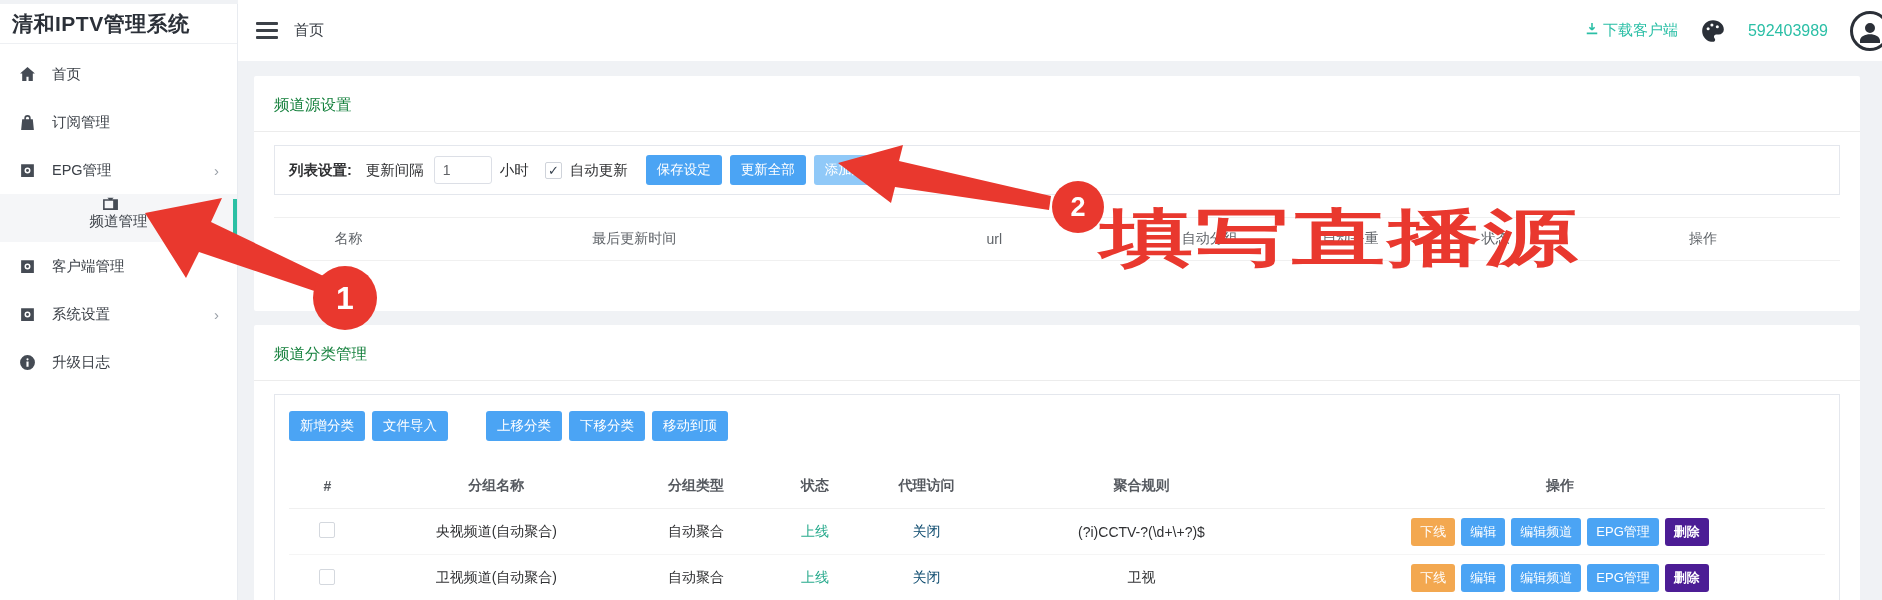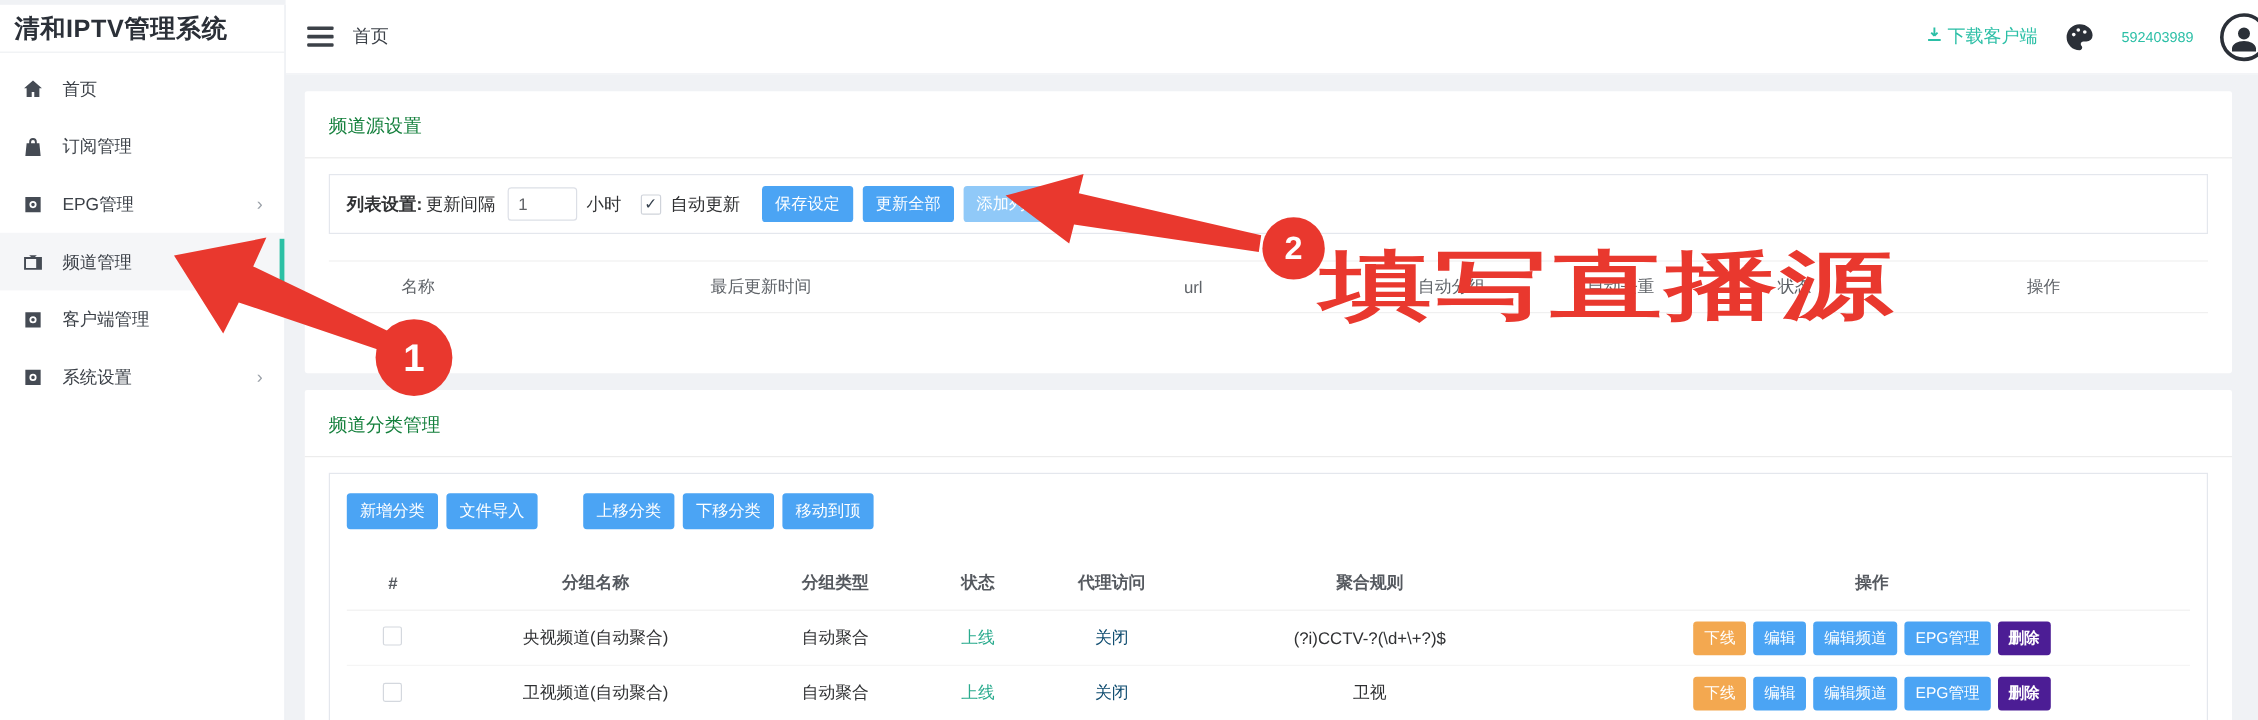--- a/index.html
+++ b/index.html
@@ -18,58 +18,58 @@
     font-size:21px; font-weight:700; color:#2b3038; letter-spacing:0.5px;
     border-bottom:1px solid #eef0f3; white-space:nowrap;
   }
   .menu { padding-top:6px; }
   .menu-item {
     height:48px; display:flex; align-items:center; padding:0 18px;
     color:#3c4148; cursor:pointer; position:relative; font-size:14.5px;
   }
   .menu-item .mi-icon { width:18px; height:18px; margin-right:16px; flex:0 0 18px; display:flex; align-items:center; justify-content:center; }
   .menu-item .mi-icon svg { width:17px; height:17px; fill:#454b54; }
-  .menu-item.active { background:#f5f6f8; }
+  .menu-item.active { background:#f5f6f8;flex-direction:column; }
   .menu-item.active::after {
     content:""; position:absolute; right:0; top:5px; bottom:5px; width:4px; background:#2cc0a4;
   }
   .menu-item .chev { margin-left:auto; color:#9aa0a8; font-size:15px; }
   
   .topbar {
     position:absolute; left:238px; top:0; right:0; height:62px; background:#fff;
     display:flex; align-items:center; padding:0 18px; border-bottom:1px solid #f0f2f5;
     z-index:4;
   }
   .hamburger { width:22px; cursor:pointer; margin-right:16px; }
   .hamburger div { height:3px; background:#3c4148; margin:4px 0; border-radius:1px; }
   .breadcrumb { font-size:15px; color:#3c4148; cursor:pointer; }
   .topbar-right { margin-left:auto; display:flex; align-items:center; gap:22px; }
   .download-link { color:#2bbfa6; font-size:15px; display:flex; align-items:center; gap:4px; cursor:pointer;justify-content:space-between; }
   .download-link svg { width:14px; height:14px; fill:#2bbfa6; }
   .palette-btn { width:26px; height:26px; cursor:pointer; }
   .palette-btn svg { width:26px; height:26px; }
-  .user-id { color:#2bbfa6; font-size:12px; cursor:pointer; }
+  .user-id { color:#2bbfa6; font-size:16px; cursor:pointer; }
   .avatar {
     width:40px; height:40px; border-radius:50%; border:3px solid #2b3038;
     margin-right:-26px; flex:0 0 40px; display:flex; align-items:flex-end; justify-content:center;
     overflow:hidden; background:#fff; cursor:pointer;
   }
   .avatar svg { width:30px; height:30px; fill:#2b3038; }
   
   .main { position:absolute; left:238px; top:62px; right:0; bottom:0; }
   .card {
     background:#fff; margin:14px 22px 0 16px; padding:0 20px;
     border-radius:2px;
   }
   .card-title { font-size:15.5px; color:#15803d; padding:19px 0 15px 0; }
   .card-divider { border-bottom:1px solid #ececec; margin:0 -20px; }
   .inner-box { border:1px solid #e4e7ed; margin-top:13px; padding:8px 14px; }
   
   .settings-row { display:flex; align-items:center; height:32px; font-size:14.5px; color:#303133; }
-  .settings-label { font-weight:700; margin-right:3px; }
+  .settings-label { font-weight:700; margin-right:14px; }
   .settings-text { margin-right:10px; color:#303133; }
   .interval-input {
     width:58px; height:28px; border:1px solid #dcdfe6; border-radius:3px;
     padding:0 8px; color:#606266; font-size:14px; margin-right:8px;
     font-family:"Liberation Sans",sans-serif;
   }
   .checkbox {
     width:17px; height:17px; border:1px solid #cfd3da; border-radius:2px; background:#fff;
     display:inline-flex; align-items:center; justify-content:center;
     font-size:13px; color:#35404d; font-weight:700; margin:0 8px 0 6px; cursor:pointer;
@@ -174,20 +174,28 @@
     <div class="menu-item">
       <span class="mi-icon">
         <svg viewBox="0 0 16 16">
             <path d="M2 2h12v12H2V2zm6 3.2A2.8 2.8 0 1 0 8 10.8 2.8 2.8 0 0 0 8 5.2zm0 1.4a1.4 1.4 0 1 1 0 2.8 1.4 1.4 0 0 1 0-2.8z"></path>
           </svg>
       </span>
       <span>系统设置</span>
       <span class="chev">›</span>
     </div>
 
+    <div class="menu-item">
+      <span class="mi-icon">
+        <svg viewBox="0 0 16 16">
+            <path d="M8 1a7 7 0 1 0 0 14A7 7 0 0 0 8 1zm0 3a1 1 0 1 1 0 2 1 1 0 0 1 0-2zm-1 3h2v5H7V7z"></path>
+          </svg>
+      </span>
+      <span>升级日志</span>
+    </div>
 
   </div>
 </div>
 
 <div class="topbar">
   <div class="hamburger">
       <div></div>
       <div></div>
       <div></div>
     </div>

